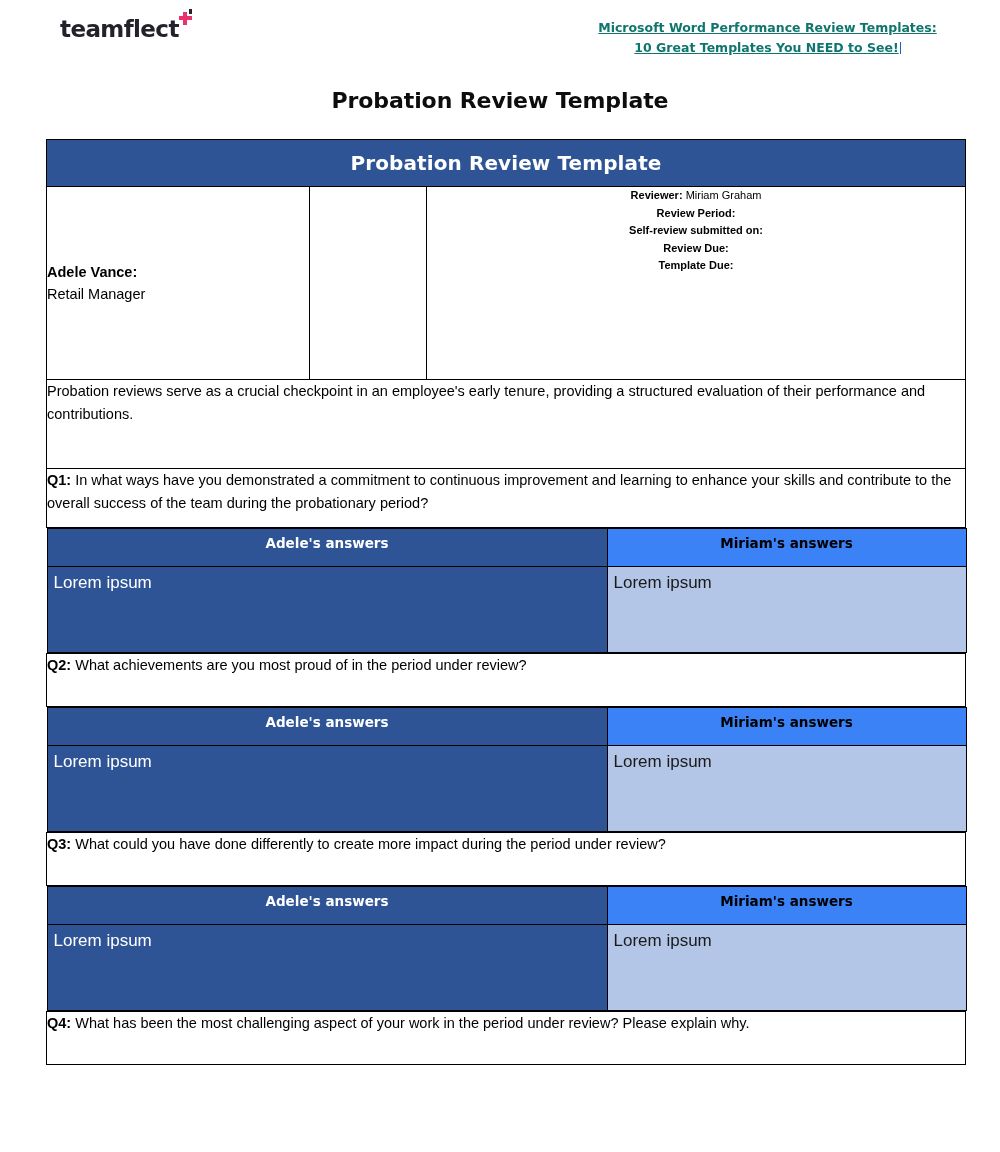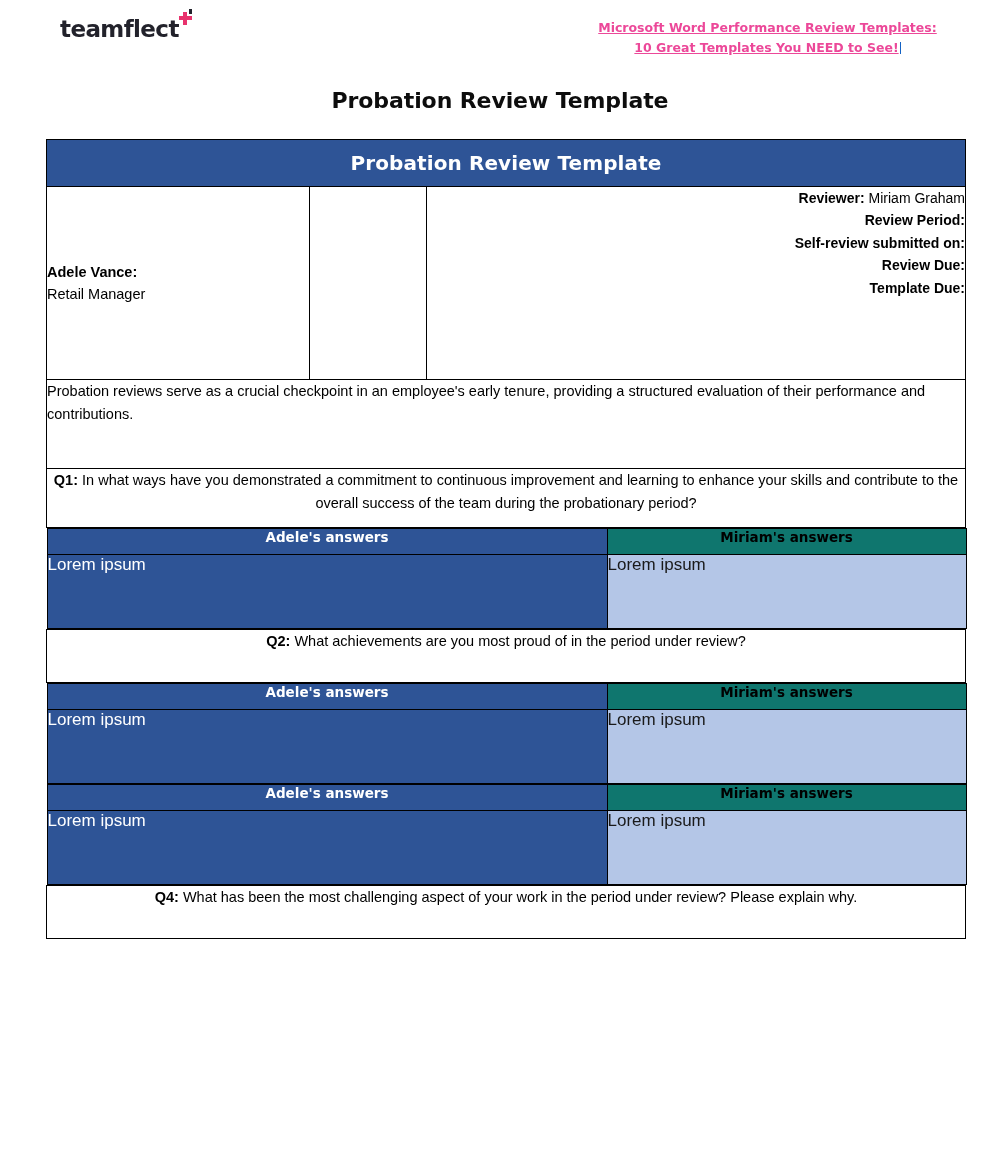--- a/index.html
+++ b/index.html
@@ -73,21 +73,21 @@
   .promo-link {
     position: absolute;
     left: 590px;
     top: 18px;
     width: 355px;
     text-align: center;
     font-family: "DejaVu Sans", sans-serif;
     font-size: 12.5px;
     font-weight: bold;
     line-height: 1.62;
-    color: #ec4899;
+    color: #0f766e;
     text-decoration: underline;
     cursor: pointer;
   }
   .promo-link .caret {
     display: inline-block;
     width: 1px;
     height: 12px;
     background: #1362c4;
     vertical-align: -2px;
     margin-left: 1px;
@@ -137,66 +137,65 @@
   .info-left {
     height: 192px;
     vertical-align: middle !important;
     font-size: 14.5px;
     line-height: 1.52;
     padding: 0 8px;
   }
   .info-left .nm { font-weight: bold; }
 
   .info-right {
-    text-align: right;
+    text-align: center;
     vertical-align: top !important;
     padding-top: 50px;
-    font-size: 14px;
+    font-size: 11px;
     line-height: 1.60;
   }
   .info-right .lbl { font-weight: bold; }
 
   .intro {
     text-align: left;
     font-size: 14.5px;
     line-height: 1.58;
     padding: 10px 12px 0 12px;
     height: 88px;
   }
 
   .question {
     font-size: 14.5px;
     line-height: 1.56;
-    text-align: center;
     padding: 8px 12px 0 12px;
   }
   .question .qn { font-weight: bold; }
   .q-tall { height: 58px; }
   .q-short { height: 52px; }
 
   
   .ans-table {
     width: 100%;
     border-collapse: collapse;
     table-layout: fixed;
   }
   .ans-table td {
     border: 1.2px solid #000000;
-    padding: 0;
+    padding: 6px;
   }
   .ans-head-a, .ans-head-b {
     height: 25px;
     text-align: center;
     vertical-align: middle;
     font-family: "DejaVu Sans", sans-serif;
     font-weight: bold;
     font-size: 13.5px;
   }
   .ans-head-a { background: #2e5496; color: #ffffff; }
-  .ans-head-b { background: #0f766e; color: #000000; }
+  .ans-head-b { background: #3b82f6; color: #000000; }
   .ans-body-a, .ans-body-b {
     height: 73px;
     text-align: left;
     vertical-align: middle;
     font-size: 17px;
   }
   .ans-body-a { background: #2e5496; color: #ffffff; }
   .ans-body-b { background: #b4c6e7; color: #1a1a1a; }
 
   .nowrap-cell { padding: 0 !important; border: none !important; }
@@ -303,20 +302,26 @@
         <tr>
           <td class="ans-body-a">Lorem ipsum</td>
           <td class="ans-body-b">Lorem ipsum</td>
         </tr>
       </tbody>
           </table>
     </td>
   </tr>
 
   <tr>
+    <td class="question q-short" colspan="3">
+      <span class="qn">Q3:</span>
+      <span>What could you have done differently to create more impact during the period under review?</span>
+    </td>
+  </tr>
+  <tr>
     <td class="nowrap-cell" colspan="3">
       <table class="ans-table">
         <colgroup>
               <col style="width:560px">
               <col style="width:359px">
             </colgroup>
         <tbody>
               <tr>
           <td class="ans-head-a">Adele's answers</td>
           <td class="ans-head-b">Miriam's answers</td>

